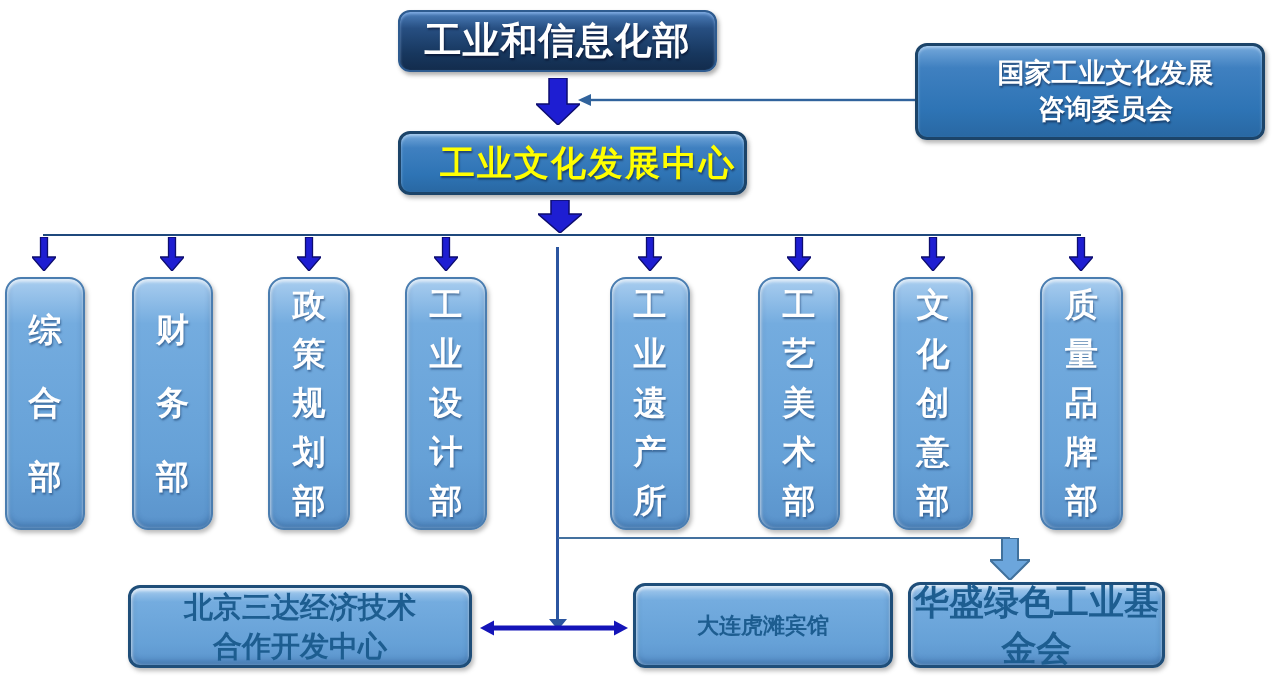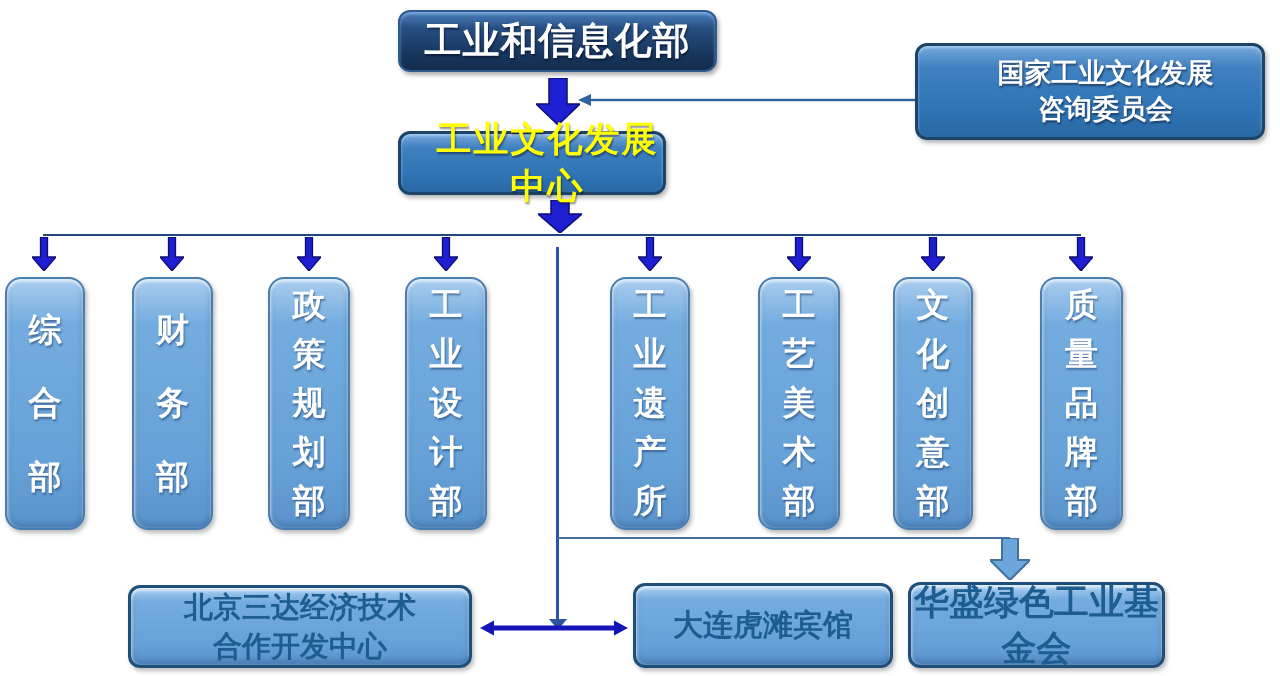--- a/index.html
+++ b/index.html
@@ -103,21 +103,21 @@
 
   <div class="node node-dark" style="left:398px; top:10px; width:319px; height:62px; font-size:37px; letter-spacing:1px;">
     <span>工业和信息化部</span>
   </div>
 
   <div class="node node-mid" style="left:915px; top:43px; width:350px; height:97px; font-size:27px;">
     <span class="pre">国家工业文化发展
 咨询委员会</span>
   </div>
 
-  <div class="node node-mid" style="left:398px; top:131px; width:268px; height:64px; font-size:35px; letter-spacing:2px; color:#ffff00;">
+  <div class="node node-mid" style="left:398px; top:131px; width:349px; height:64px; font-size:35px; letter-spacing:2px; color:#ffff00;">
     <span>工业文化发展中心</span>
   </div>
 
   <div class="node node-light dept" style="left:5px; top:277px; width:80px; height:253px;">
     <div class="vtext">
         <span>综</span>
         <span>合</span>
         <span>部</span>
       </div>
   </div>
@@ -180,21 +180,21 @@
         <span>品</span>
         <span>牌</span>
         <span>部</span>
       </div>
   </div>
 
   <div class="node node-light affiliate" style="left:128px; top:585px; width:344px; height:83px; font-size:29px;align-items:flex-end;">
     <span class="pre">北京三达经济技术
 合作开发中心</span>
   </div>
-  <div class="node node-light affiliate" style="left:633px; top:583px; width:260px; height:85px; font-size:30px;">
+  <div class="node node-light affiliate" style="left:633px; top:583px; width:260px; height:85px; font-size:22px;">
     <span>大连虎滩宾馆</span>
   </div>
   <div class="node node-light affiliate" style="left:908px; top:582px; width:257px; height:86px; font-size:35px;">
     <span class="pre">华盛绿色工业基
 金会</span>
   </div>
 
 </div>
 
 </body></html>

